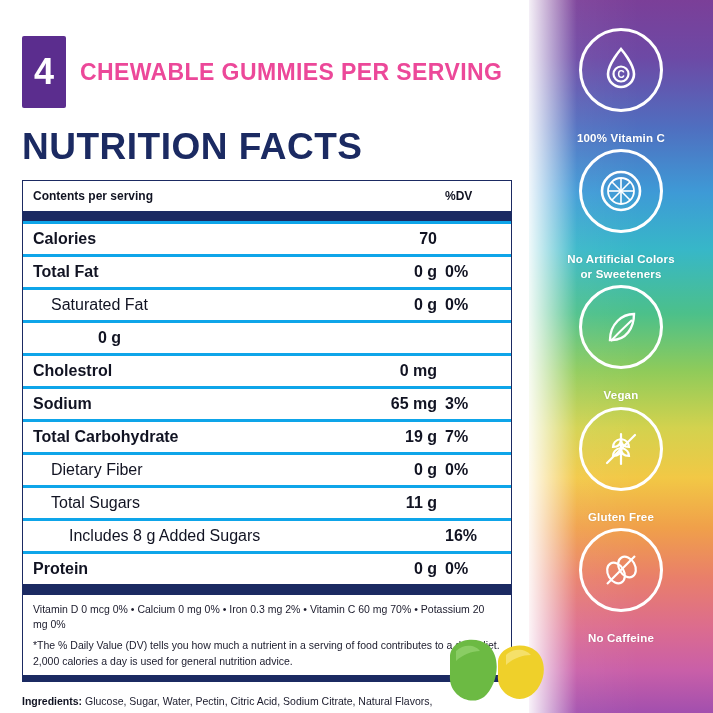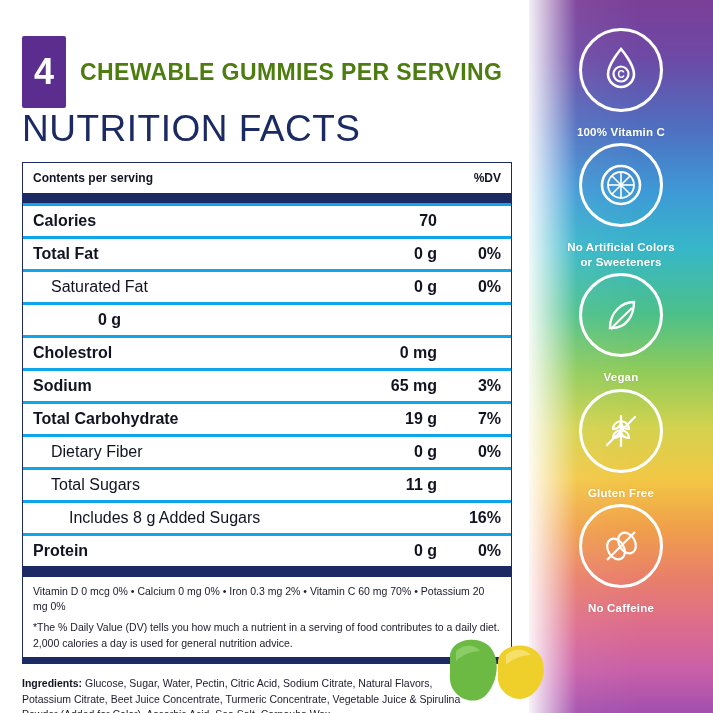--- a/index.html
+++ b/index.html
@@ -61,21 +61,21 @@
   }
   .badge-ring {
     width: 84px; height: 84px;
     border: 3px solid #ffffff;
     border-radius: 50%;
     display: flex;
     align-items: center;
     justify-content: center;
   }
   .badge-label {
-    margin-top: 13px;
+    margin-top: 19px;
     color: #ffffff;
     font-size: 11.5px;
     font-weight: bold;
     text-align: center;
     line-height: 1.25;
     letter-spacing: .2px;
     text-shadow: 0 0 2px rgba(0,0,0,.12);
   }
 
   
@@ -97,31 +97,32 @@
     background: #5b2d8e;
     color: #ffffff;
     font-size: 36px;
     font-weight: bold;
     display: flex;
     align-items: center;
     justify-content: center;
     border-radius: 2px;
   }
   .serving-text {
-    color: #4d7c0f;
+    color: #ec4899;
     font-size: 23px;
     font-weight: bold;
     letter-spacing: .4px;
     text-transform: uppercase;
   }
 
   .nf-title {
+    margin-top: 18px;
     color: #1b2a62;
     font-size: 37px;
-    font-weight: normal;
+    font-weight: bold;
     letter-spacing: .5px;
     text-transform: uppercase;
   }
 
   .panel {
     margin-top: 12px;
     width: 490px;
     border: 1px solid #1b2a62;
     background: #ffffff;
     padding: 0;
@@ -132,21 +133,21 @@
     align-items: baseline;
     justify-content: space-between;
     padding: 6px 10px 6px 10px;
     border-top: 3px solid #0ea5e9;
     font-size: 14.5px;
     color: #111322;
   }
   .nrow:first-child { border-top: none; }
   .nrow .left { flex: 1; }
   .nrow .amt { width: 96px; text-align: right; padding-right: 8px; }
-  .nrow .dv { width: 56px; text-align: right; }
+  .nrow .dv { width: 56px; }
 
   .head-row {
     padding: 8px 10px;
     font-size: 12px;
     font-weight: bold;
   }
   .bar {
     height: 10px;
     background: #1b2a62;
     border-top: 1px solid #1b2a62;

